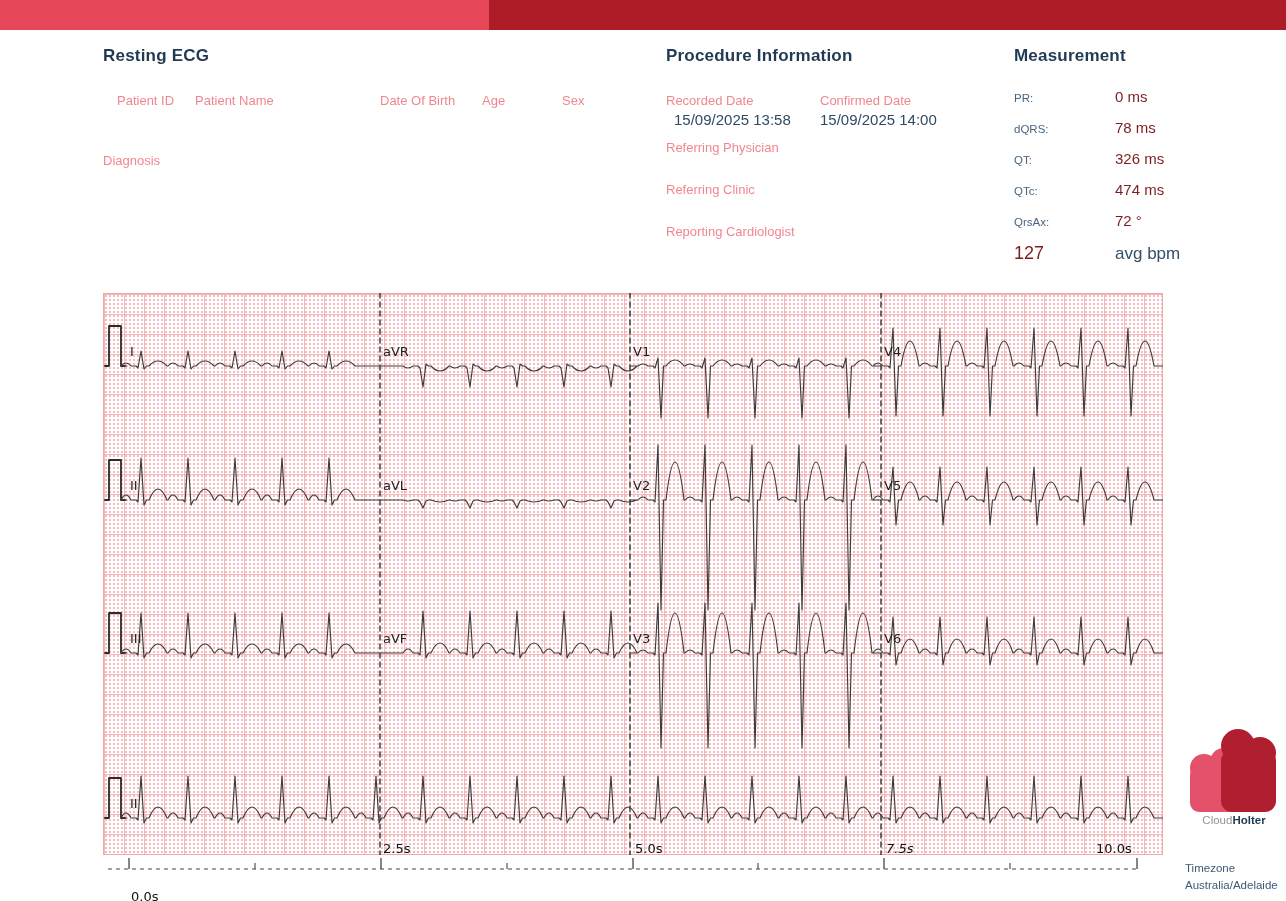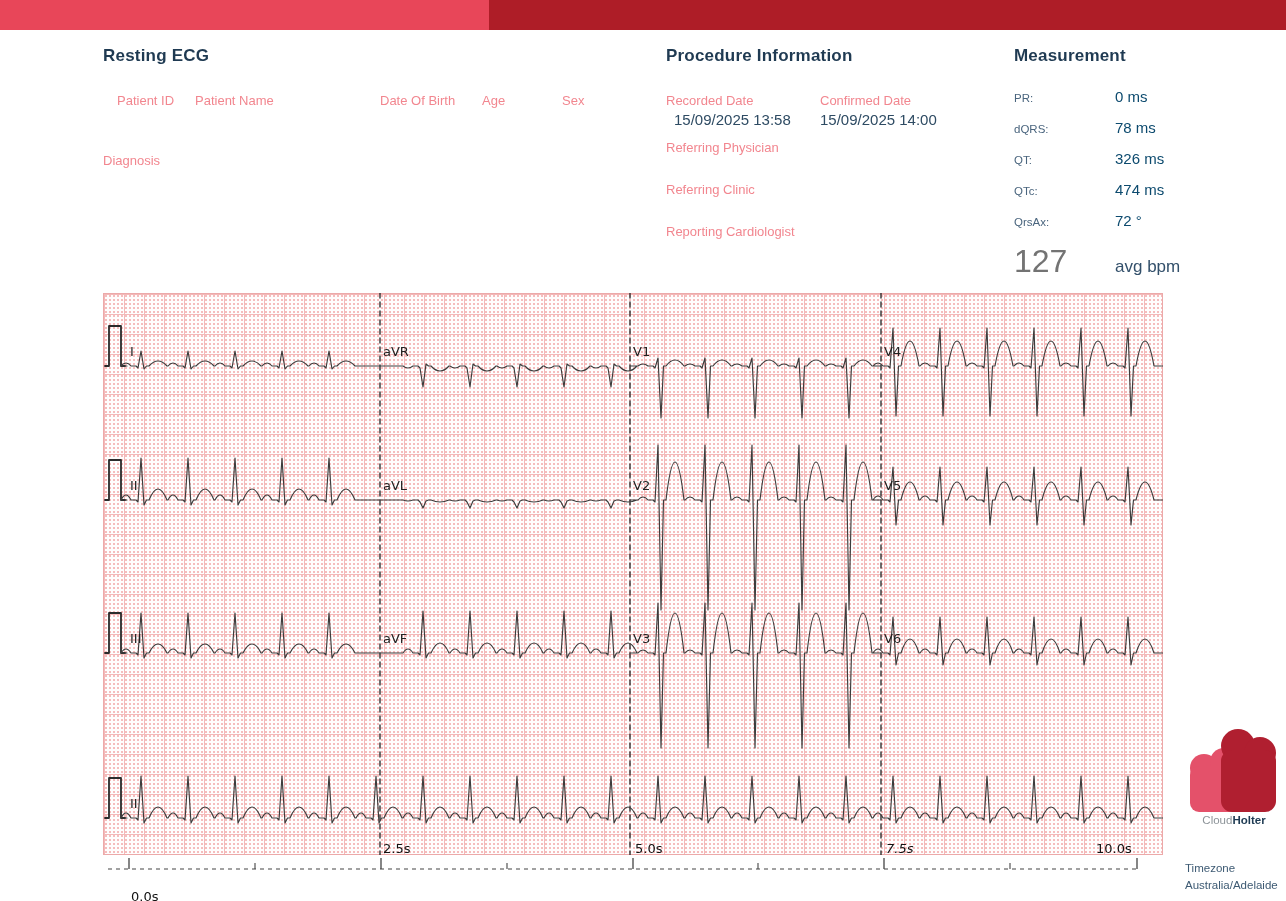--- a/index.html
+++ b/index.html
@@ -18,23 +18,23 @@
   
   .pf { position:absolute; top:0; white-space:nowrap; }
   .pf0{left:0px}.pf1{left:78px}.pf2{left:263px}.pf3{left:365px}.pf4{left:445px}
 
   
   #proc-extra div { margin-bottom:27px; }
 
   
   .mrow { display:flex; align-items:baseline; height:31px; }
   .mlabel { width:101px; font-size:11.5px; color:#4a657e; }
-  .mvalue { font-size:15px; color:#0c4a6e; }
+  .mvalue { font-size:15px; color:#7f1d1d; }
   #hr-row { display:flex; align-items:baseline; }
-  #hr-val { font-size:32px; color:#737373; width:101px; }
+  #hr-val { font-size:18px; color:#7f1d1d; width:101px; }
   #hr-unit { font-size:17px; color:#33506b; }
 
   
   #ecg-wrap { left:103px; top:293px; width:1060px; height:590px; }
   #ecg-grid { position:absolute; left:0; top:0; width:1060px; height:562px;
     background-color:#fffdfd;
     border:1px solid #eca9a9;
     background-image:
       linear-gradient(#f3b9b9 1px, transparent 1px),
       linear-gradient(90deg, #f3b9b9 1px, transparent 1px),

